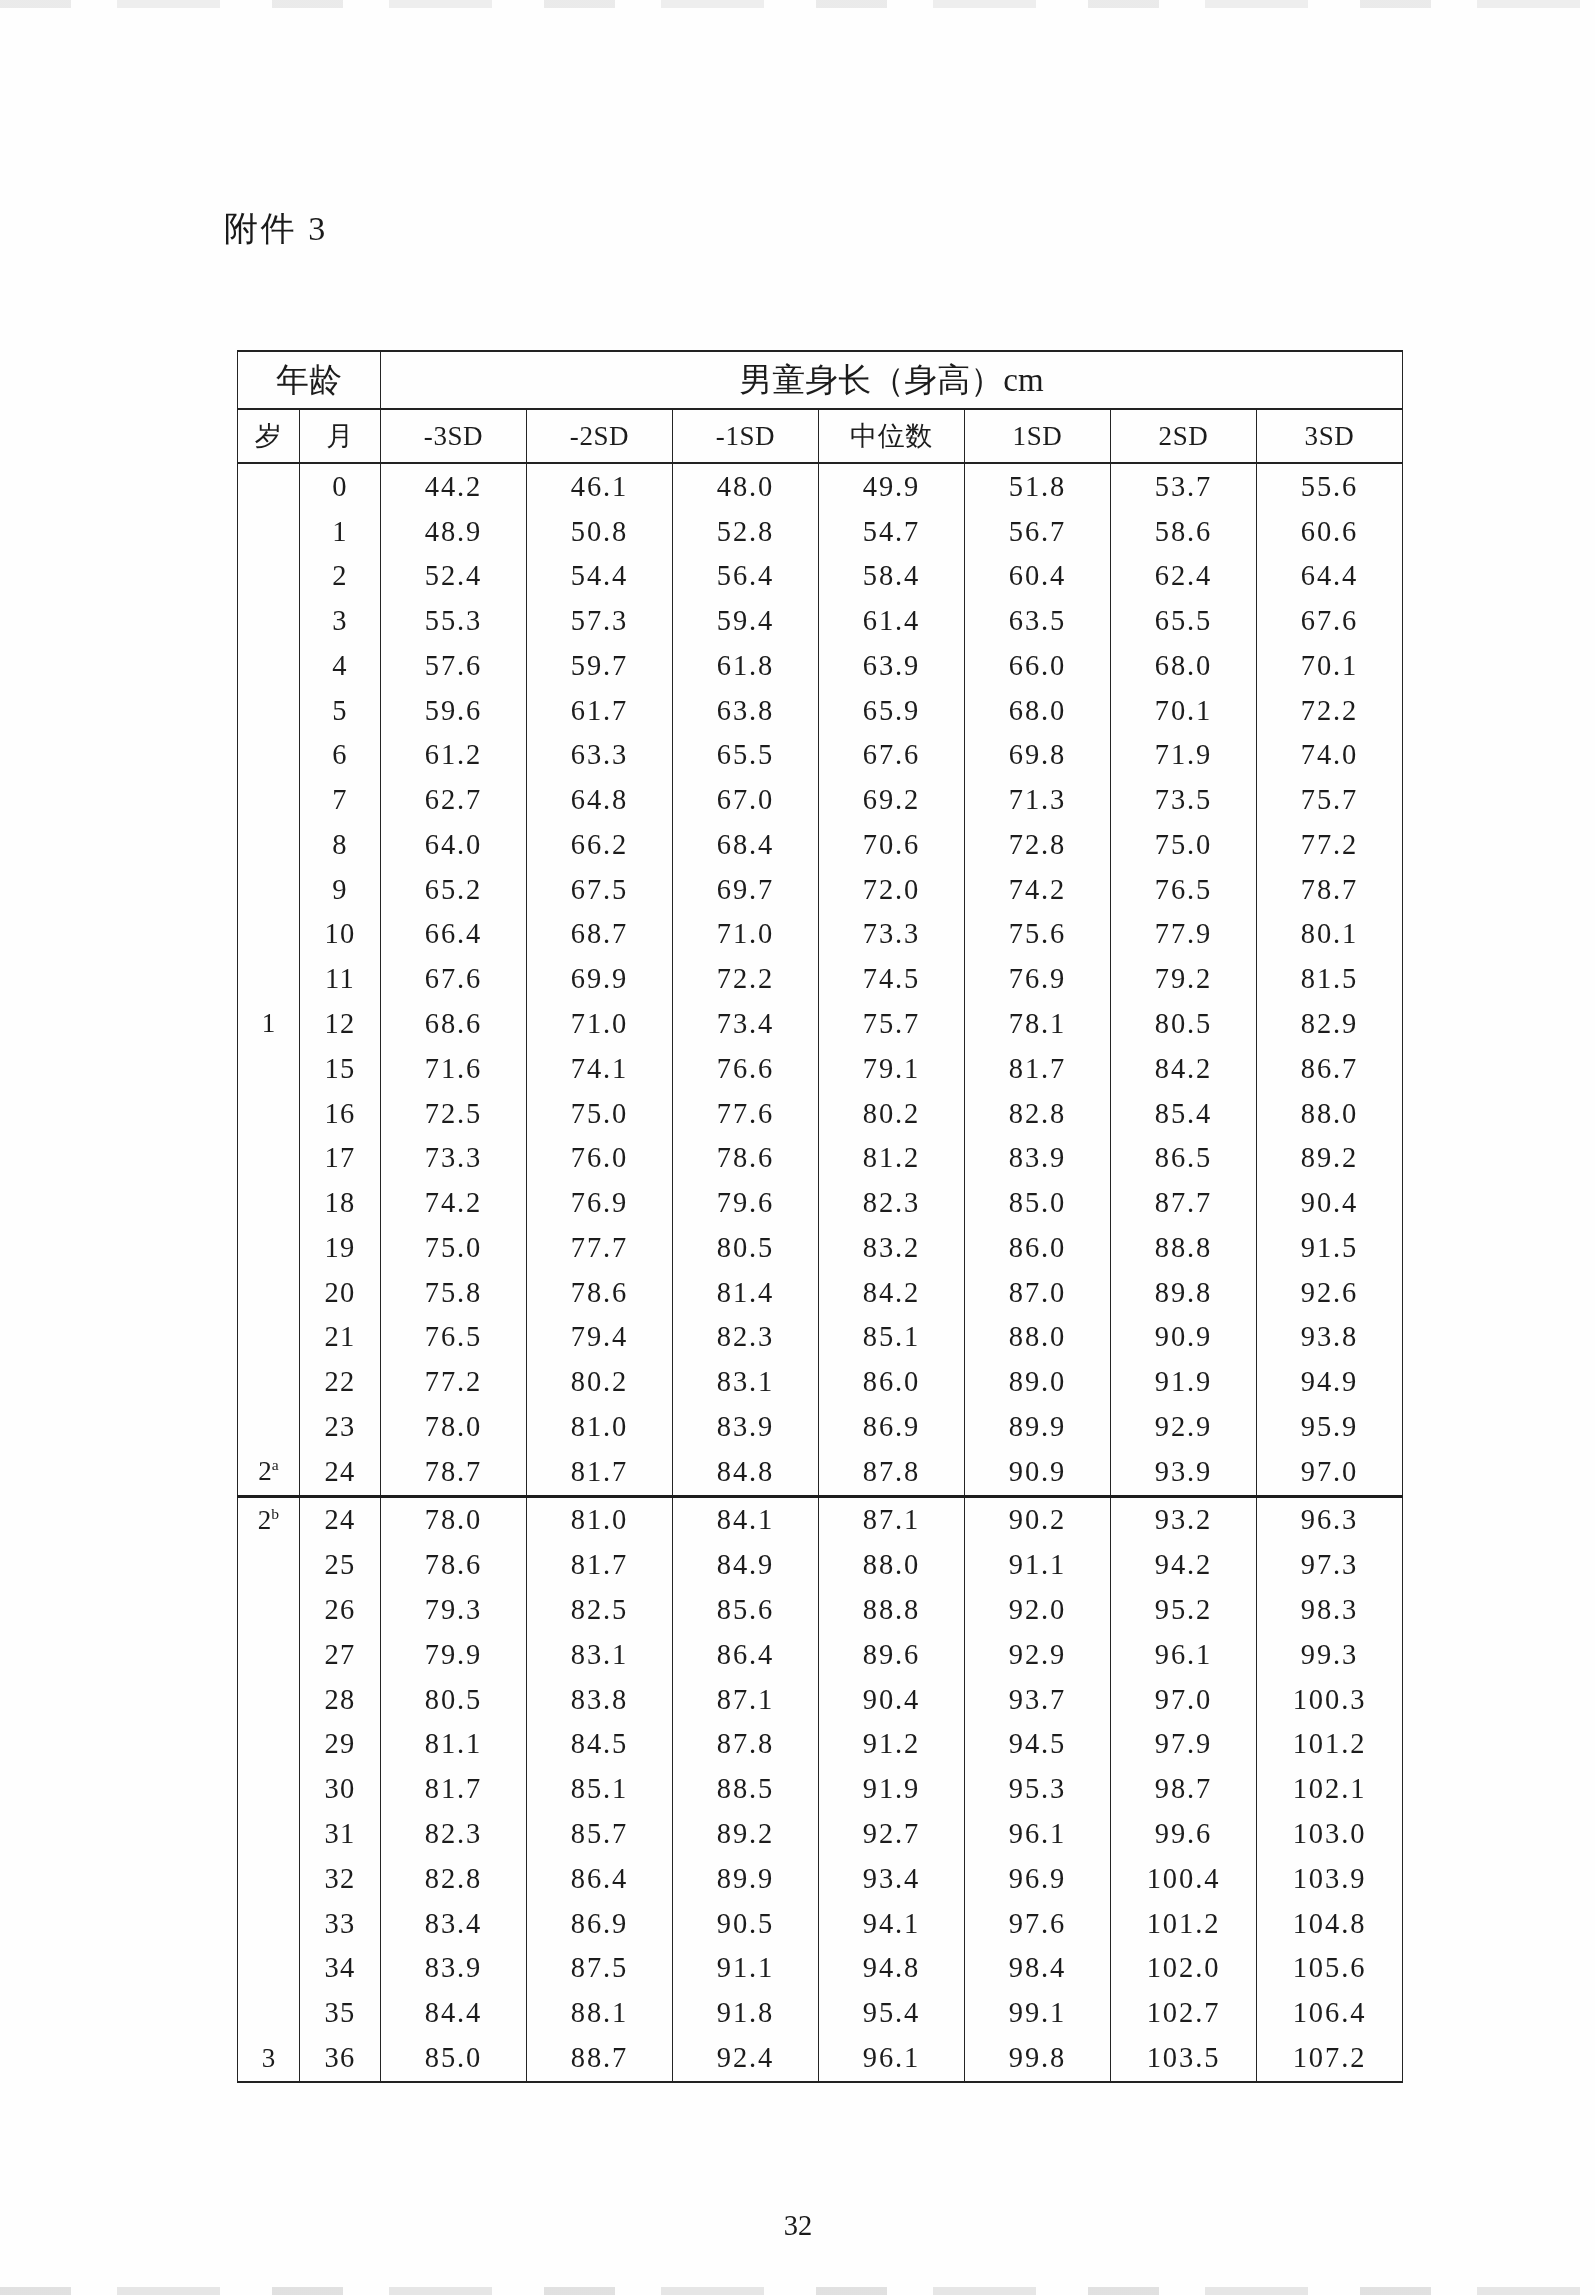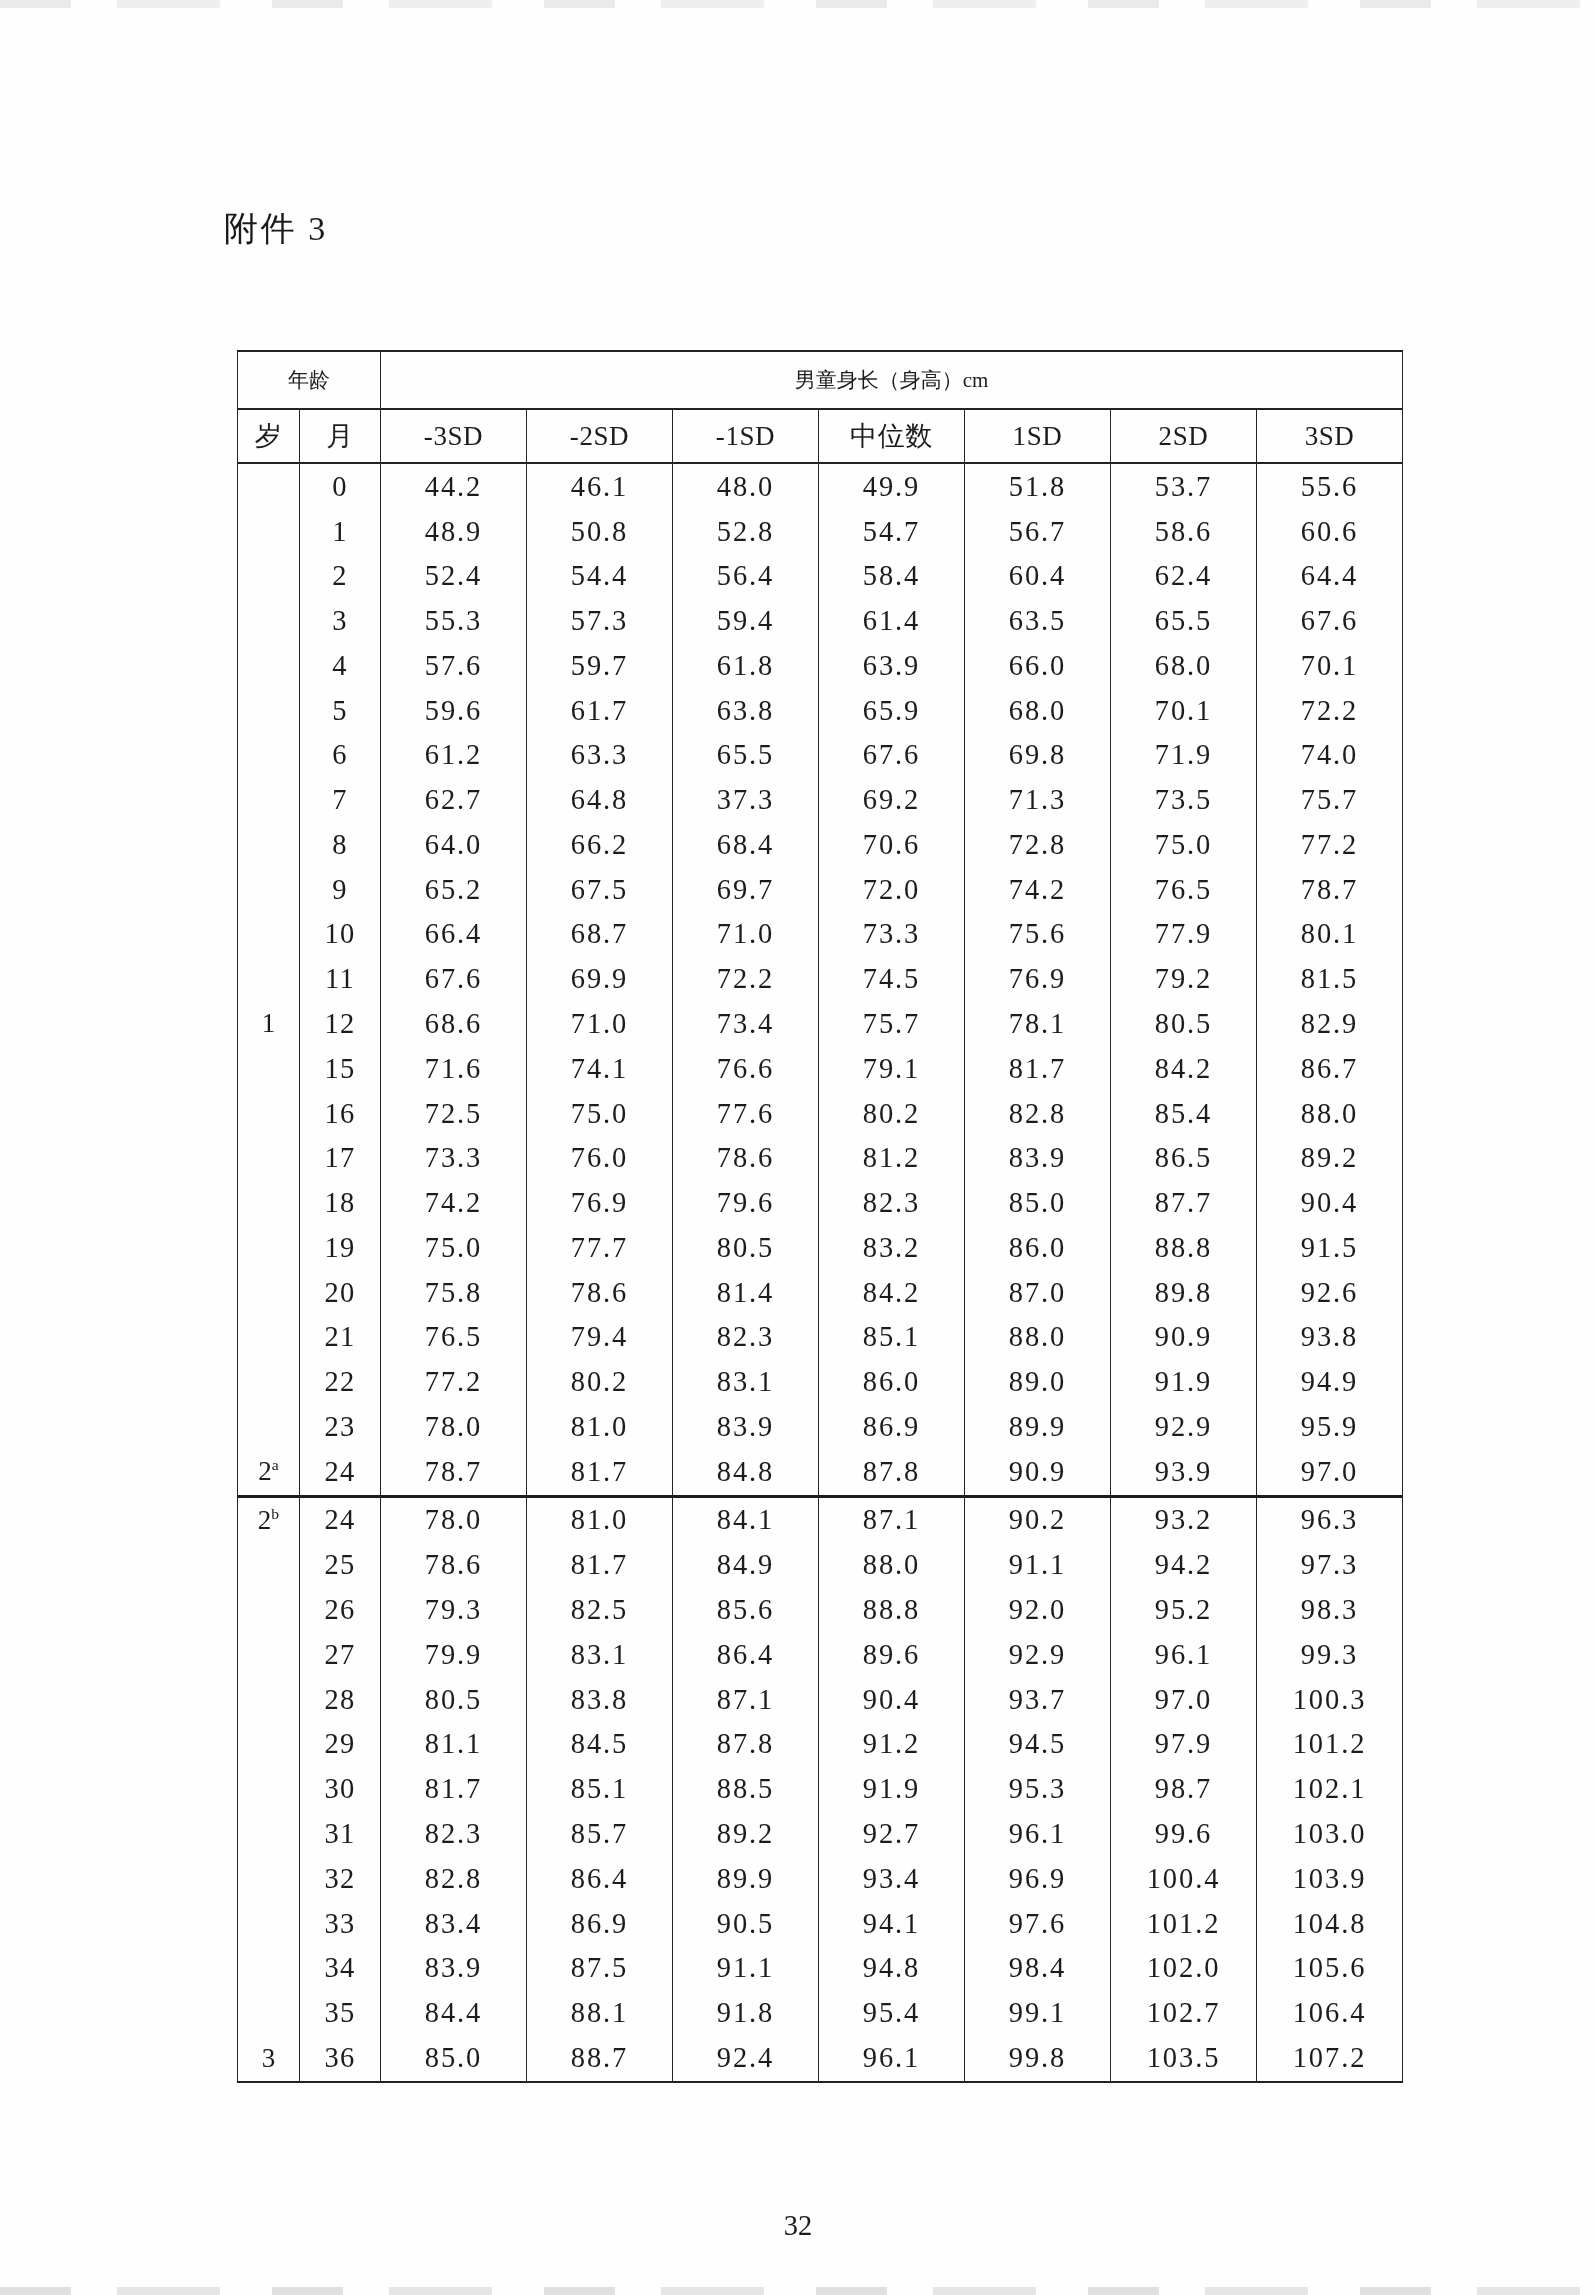--- a/index.html
+++ b/index.html
@@ -57,21 +57,21 @@
     border-left: 1.3px solid #242424;
     border-right: 1.3px solid #242424;
     text-align: center;
     vertical-align: middle;
     padding: 0;
     overflow: hidden;
   }
   thead tr.head-groups { height: 58px; }
   thead tr.head-cols   { height: 54px; }
   thead tr.head-groups th {
-    font-size: 21px; font-weight: 400;
+    font-size: 33px; font-weight: 400;
     border-bottom: 2.6px solid #222;
   }
   thead tr.head-cols th {
     font-size: 27px; font-weight: 400;
     border-bottom: 2.6px solid #222;
     letter-spacing: 0.6px;
   }
   tbody td { font-size: 28.5px; }
   tbody td.year-cell  { font-size: 27px; }
   tbody td.month-cell { letter-spacing: 1.3px; }
@@ -202,21 +202,21 @@
           <td class="value-cell">67.6</td>
           <td class="value-cell">69.8</td>
           <td class="value-cell">71.9</td>
           <td class="value-cell">74.0</td>
         </tr>
         <tr>
           <td class="year-cell"></td>
           <td class="month-cell">7</td>
           <td class="value-cell">62.7</td>
           <td class="value-cell">64.8</td>
-          <td class="value-cell">37.3</td>
+          <td class="value-cell">67.0</td>
           <td class="value-cell">69.2</td>
           <td class="value-cell">71.3</td>
           <td class="value-cell">73.5</td>
           <td class="value-cell">75.7</td>
         </tr>
         <tr>
           <td class="year-cell"></td>
           <td class="month-cell">8</td>
           <td class="value-cell">64.0</td>
           <td class="value-cell">66.2</td>

